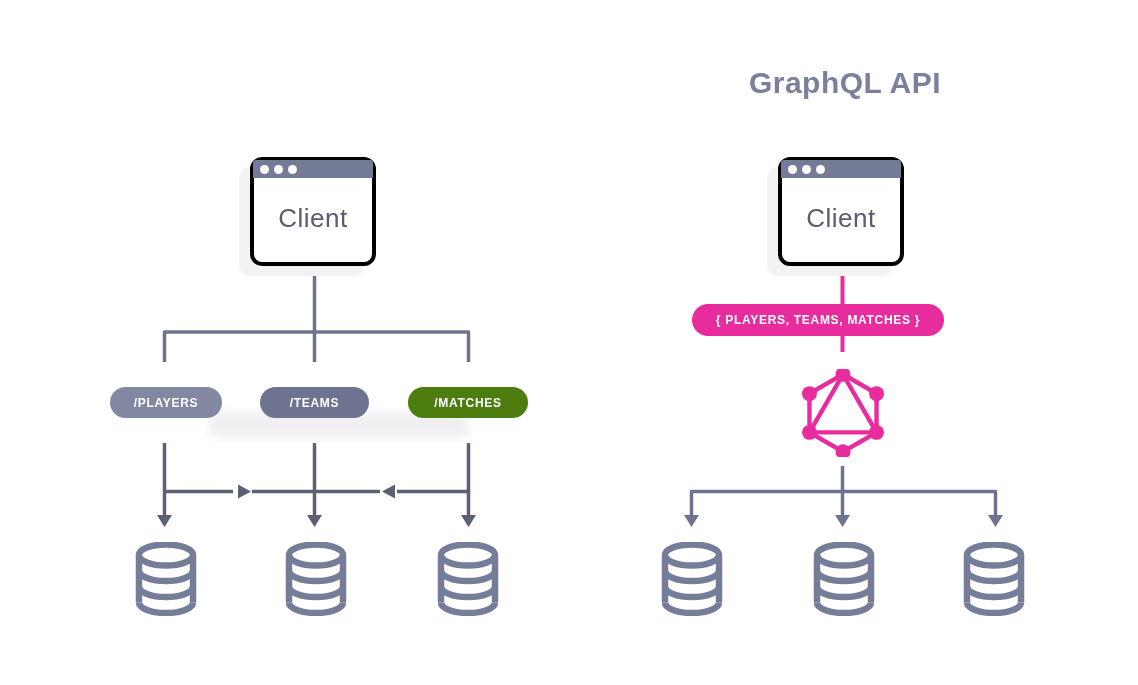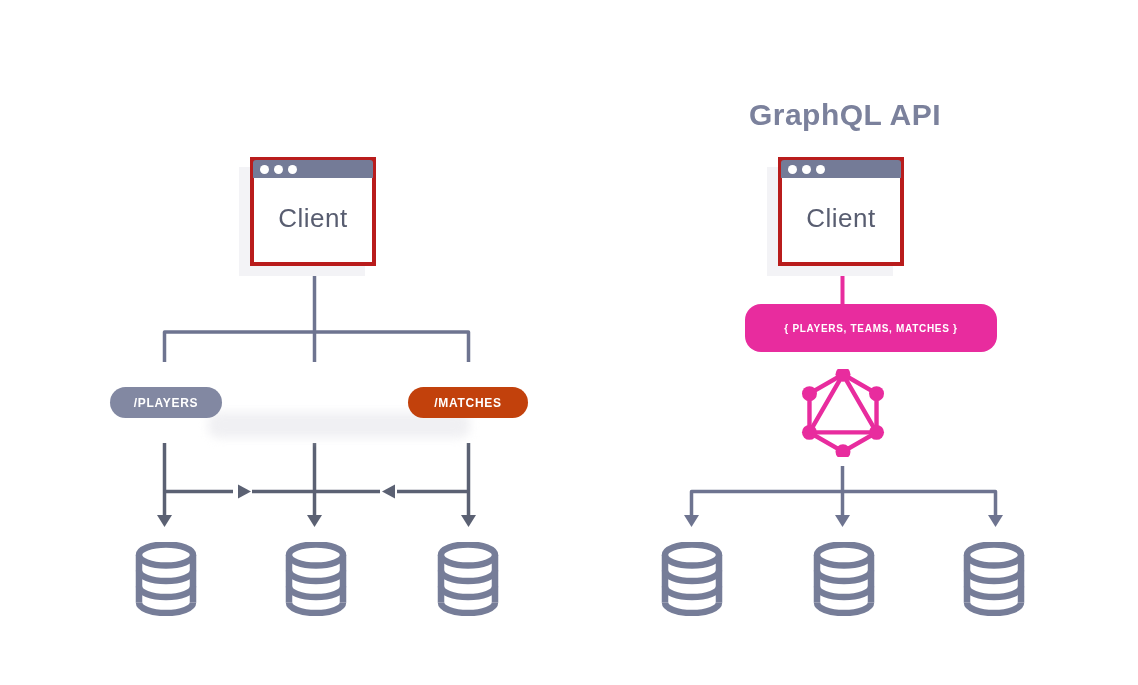--- a/index.html
+++ b/index.html
@@ -24,28 +24,28 @@
   .title {
     position: absolute;
     width: 320px;
     text-align: center;
     font-size: 30px;
     font-weight: 700;
     letter-spacing: 0.5px;
     color: #7b819c;
   }
   .title.rest { left: 156px; top: 66px; }
-  .title.gql  { left: 685px; top: 66px; margin-top: 32px; }
+  .title.gql  { left: 685px; top: 66px; }
 
   .client-window {
     position: absolute;
     width: 126px;
     height: 109px;
-    border: 4px solid #b91c1c;
-    border-radius: 0;
+    border: 4px solid #000000;
+    border-radius: 12px;
     background: #ffffff;
     box-shadow: -11px 10px 0 0 #f3f3f6;
   }
   .client-window.rest { left: 250px; top: 157px; }
   .client-window.gql  { left: 778px; top: 157px; }
 
   .titlebar {
     height: 18px;
     background: #747b97;
     display: flex;
@@ -91,29 +91,29 @@
     position: absolute;
     left: 208px; top: 412px;
     width: 262px; height: 26px;
     background: #f0f0f3;
     border-radius: 10px;
     filter: blur(5px);
   }
 
   .query-pill {
     position: absolute;
-    left: 745px; top: 304px;
-    width: 252px; height: 48px;
+    left: 692px; top: 304px;
+    width: 252px; height: 32px;
     border-radius: 16px;
     background: #e82c9e;
     display: flex;
     align-items: center;
     justify-content: center;
     color: #ffffff;
-    font-size: 10px;
+    font-size: 12px;
     font-weight: 700;
     letter-spacing: 0.7px;
   }
 
   .gql-logo {
     position: absolute;
     left: 799px; top: 369px;
     width: 88px; height: 88px;
   }
 
@@ -182,21 +182,22 @@
       <span class="dot"></span>
       <span class="dot"></span>
       <span class="dot"></span>
     </div>
     <div class="client-body">Client</div>
   </div>
 
   <div class="pill-shadow"></div>
 
   <div class="pill players" style="background-color: rgb(130, 136, 162);">/PLAYERS</div>
-  <div class="pill matches" style="background-color: #c2410c;">/MATCHES</div>
+  <div class="pill teams" style="background-color: rgb(110, 116, 144);">/TEAMS</div>
+  <div class="pill matches" style="background-color: #4d7c0f;">/MATCHES</div>
 
   <div class="query-pill">{ PLAYERS, TEAMS, MATCHES }</div>
 
   <svg class="gql-logo" viewBox="0 0 100 100" xmlns="http://www.w3.org/2000/svg">
     <g stroke="#e82c9e" stroke-width="5" fill="none">
       <path d="M50 6 L88.1 28 L88.1 72 L50 94 L11.9 72 L11.9 28 Z"></path>
       <path d="M50 6 L88.1 72 L11.9 72 Z"></path>
     </g>
     <g fill="#e82c9e">
       <circle cx="50" cy="6" r="8.5"></circle>

